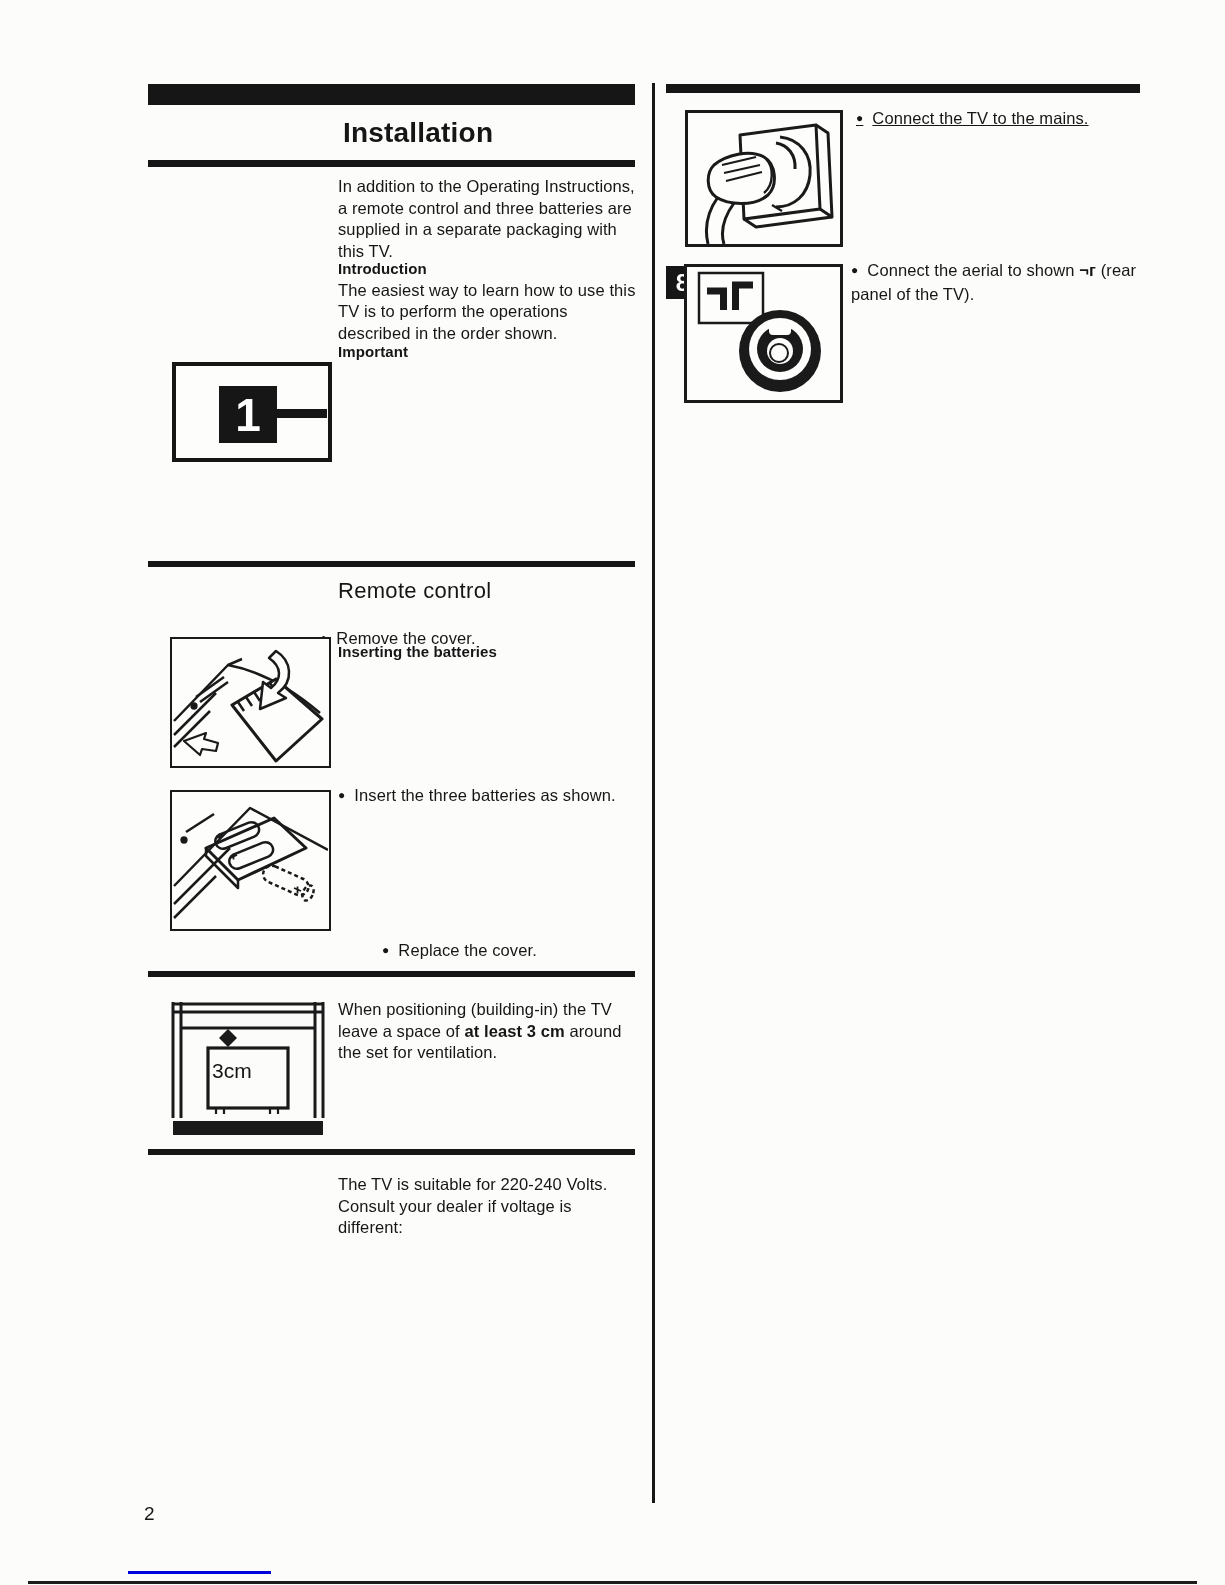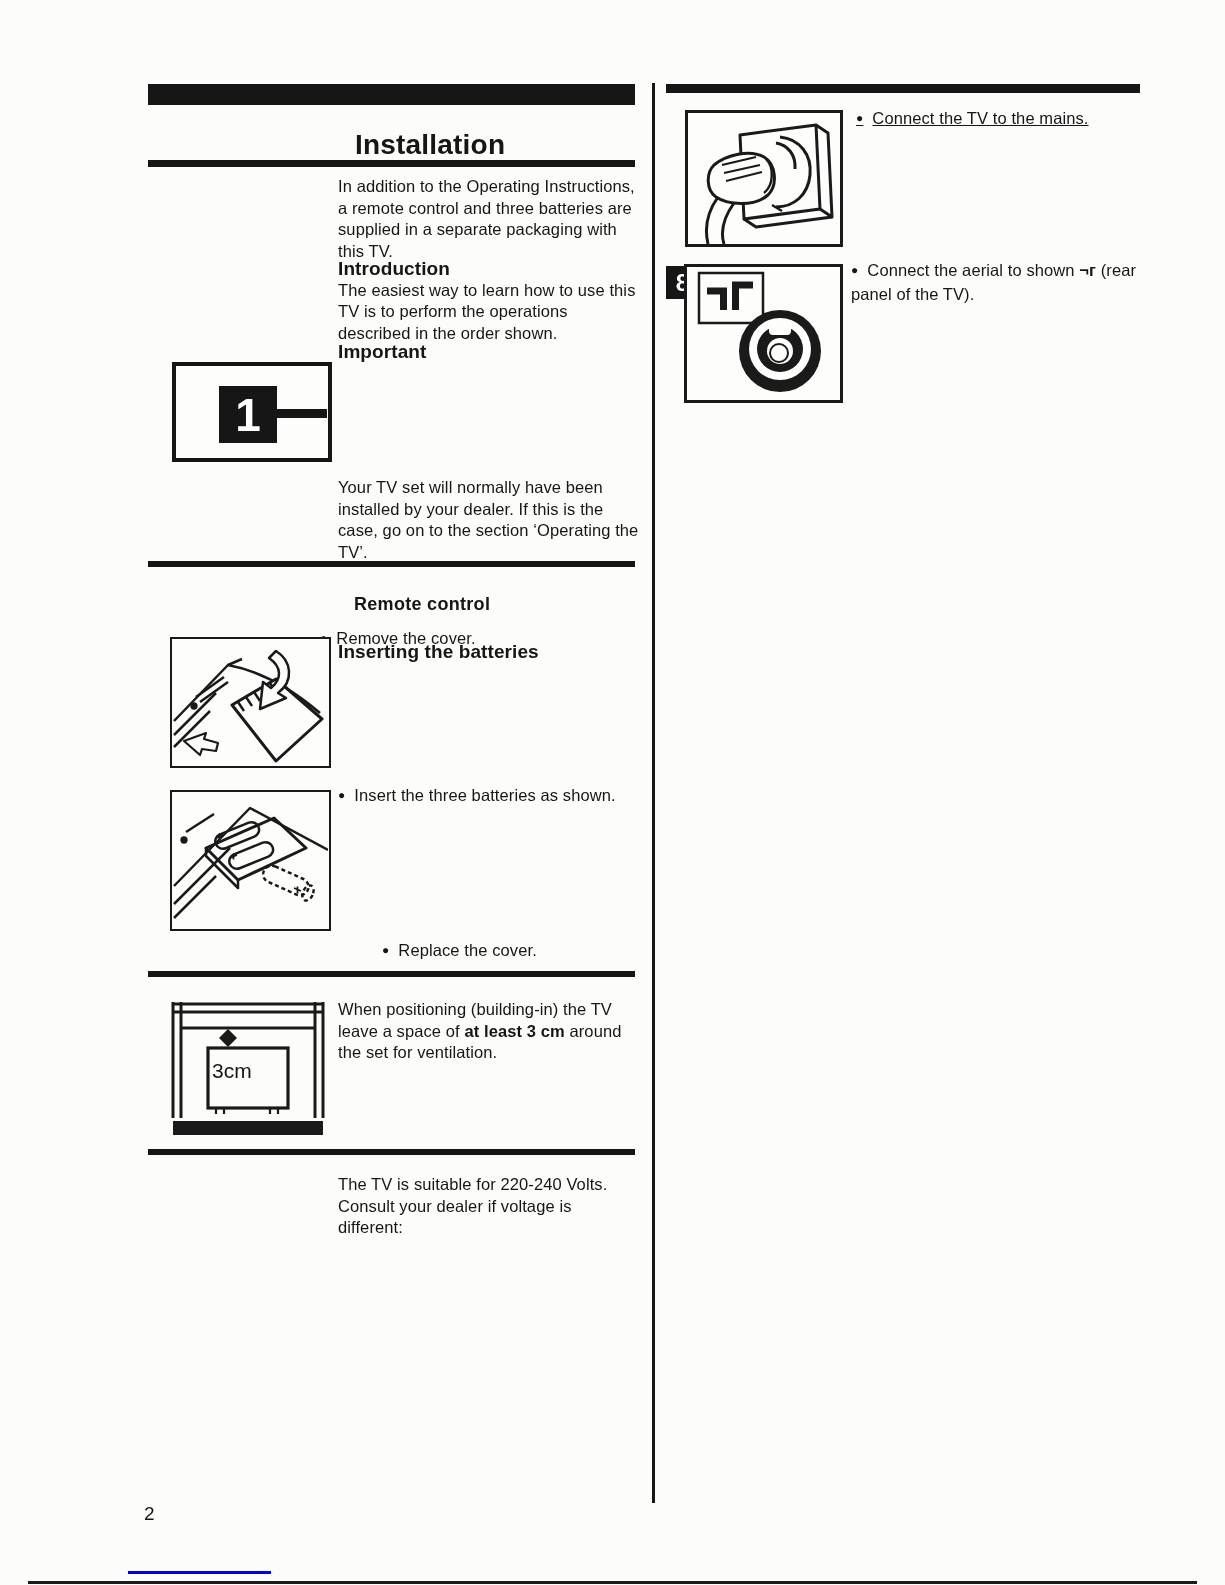--- a/index.html
+++ b/index.html
@@ -11,26 +11,26 @@
     color:#161616;
     overflow:hidden;
   }
   .abs{position:absolute;}
   .bar{background:#161616;}
   .rule{background:#161616;}
   .body-text{font-size:16.5px;line-height:21.5px;letter-spacing:.1px;}
   .body-text p{margin:0;}
   .b{font-weight:bold;}
   .page-title{
-    font-size:28px;font-weight:bold;letter-spacing:.2px;margin:16px;
+    font-size:28px;font-weight:bold;letter-spacing:.2px;margin:4px;
   }
   .section-title{
-    font-size:18px;font-weight:bold;letter-spacing:.3px;margin:16px;
-  }
-  .sub-heading{font-size:19px;font-weight:bold;margin:0;}
+    font-size:22px;font-weight:normal;letter-spacing:.3px;margin:0;
+  }
+  .sub-heading{font-size:15px;font-weight:bold;margin:0;}
   .bullet-line .dot{font-size:12px;margin-right:9px;position:relative;top:-2px;}
   .figure-frame{
     border:3px solid #1a1a1a;background:#fdfdfc;box-sizing:border-box;
   }
   
   .fig1-box{
     border:4px solid #161616;box-sizing:border-box;background:#fdfdfc;
   }
   .fig1-square{
     position:absolute;left:43px;top:20px;width:58px;height:57px;
@@ -72,23 +72,20 @@
 
   <div class="abs body-text" style="left:338px;top:341px;width:302px;">
     <p class="sub-heading">Important</p>
   </div>
 
   <div class="abs fig1-box" style="left:172px;top:362px;width:160px;height:100px;">
     <div class="fig1-square">1</div>
     <div class="fig1-line"></div>
   </div>
 
-  <div class="abs body-text" style="left:338px;top:477px;width:302px;">
-    <p>Your TV set will normally have been installed by your dealer. If this is the case, go on to the section ‘Operating the TV’.</p>
-  </div>
 
   <div class="abs rule" style="left:148px;top:561px;width:487px;height:6px;"></div>
 
   <h2 class="abs section-title" style="left:338px;top:578px;">Remote control</h2>
 
   <div class="abs body-text sub-heading" style="left:338px;top:611px;margin-top:30px;">Inserting the batteries</div>
 
   <div class="abs body-text bullet-line" style="left:320px;top:628px;width:302px;">
     <span class="dot">●</span><span>Remove the cover.</span>
   </div>

